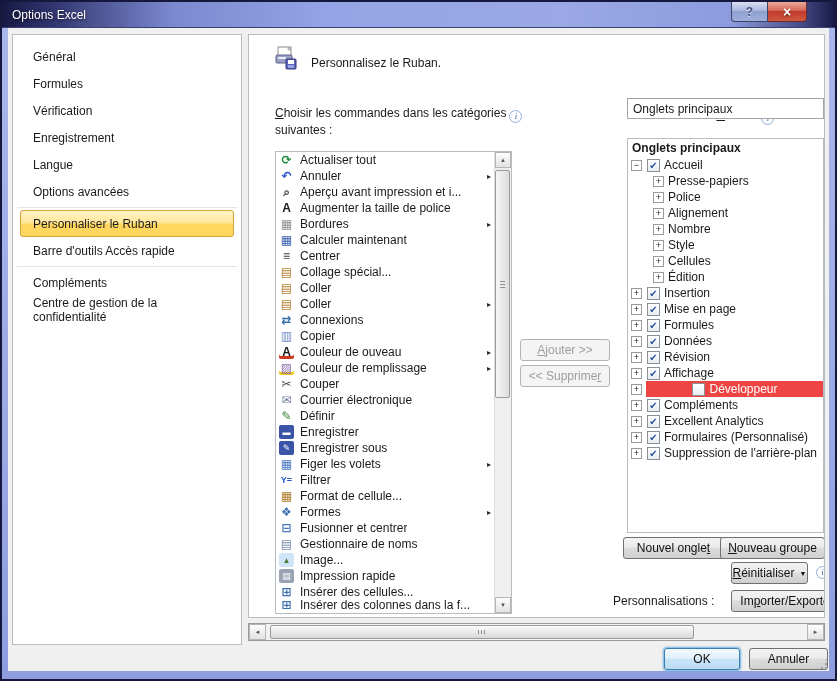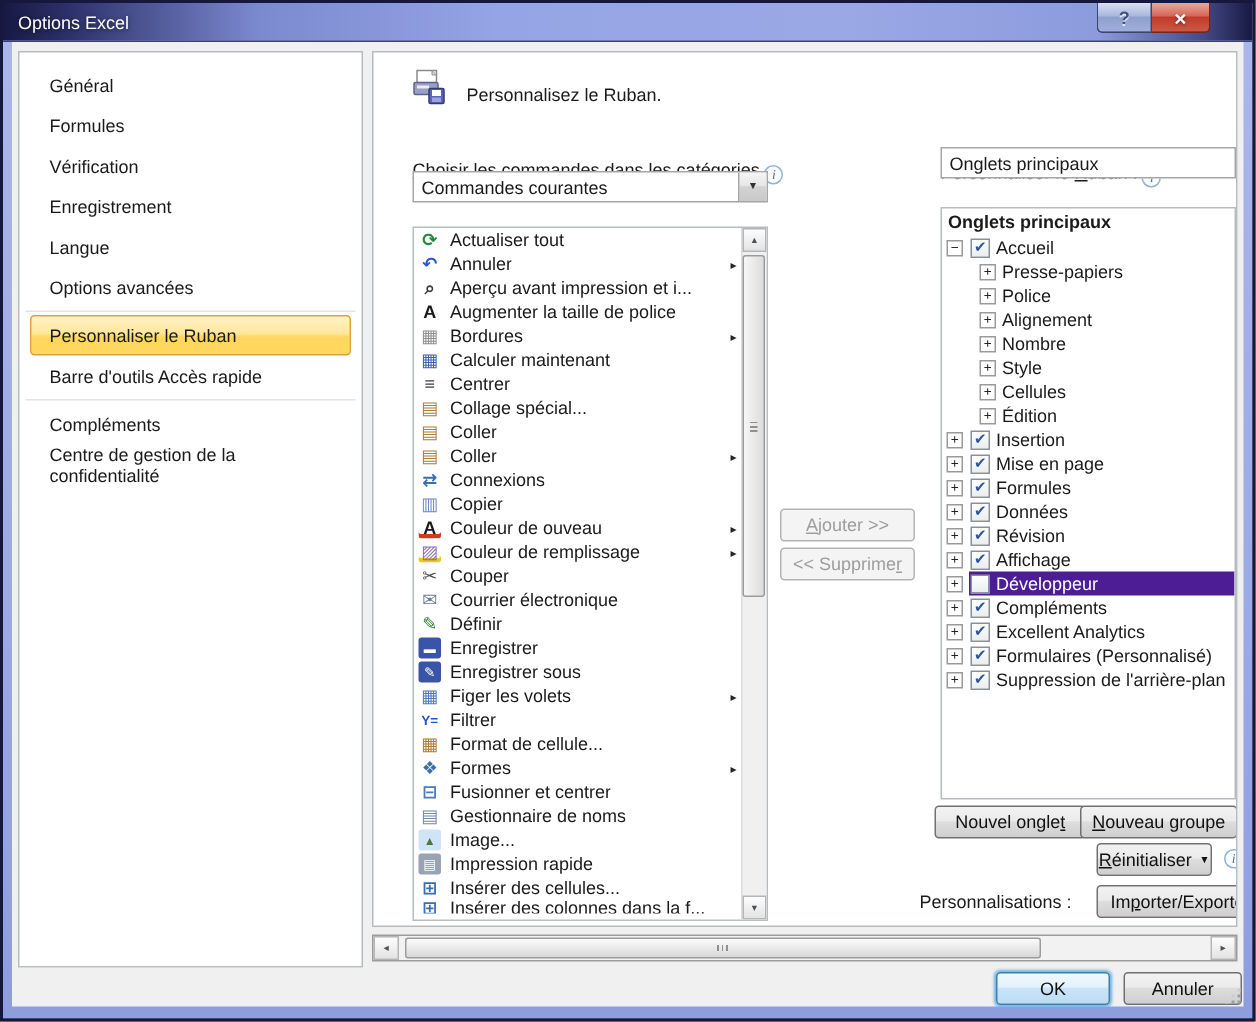--- a/index.html
+++ b/index.html
@@ -82,21 +82,21 @@
   #r-label{left:378px;top:48px;}
   #combo-ribbon{left:378px;top:63px;width:197px;}
   #treebox{left:378px;top:103px;width:197px;height:395px;overflow:hidden;}
   #tree-hdr{font-weight:bold;padding:2px 0 1px 4px;height:18px;}
   .trow{height:16px;display:flex;align-items:center;padding-left:3px;white-space:nowrap;}
   .exp{width:11px;height:11px;flex:0 0 11px;border:1px solid #9a9a9a;background:#fff;
      font-size:9px;line-height:9px;text-align:center;color:#222;margin-right:4px;}
   .exp::before{content:"+";}
   .exp.open::before{content:"−";}
   .trest{flex:1;height:16px;display:flex;align-items:center;overflow:hidden;}
-  .trest.sel{background:#4c1d95;color:#fff;}
+  .trest.sel{background:#ef4444;color:#fff;justify-content:center;}
   .cb{width:13px;height:13px;flex:0 0 13px;border:1px solid #8a9097;margin:0 4px 0 1px;
      background:linear-gradient(180deg,#fefefe,#e9edf1);font-size:10px;line-height:11px;
      text-align:center;color:#2c55a0;}
   .cb.on::before{content:"✔";}
   #btn-newtab{left:374px;top:502px;width:101px;}
   #btn-newgroup{left:471px;top:502px;width:105px;}
   #pers-label{left:364px;top:534px;}
   #btn-reset{left:482px;top:527px;width:77px;}
   .dd-caret{font-size:7px;margin-left:5px;}
   .dd-caret::before{content:"▼";}
@@ -164,24 +164,20 @@
           <rect x="15" y="21" width="6" height="3" fill="#9ba2e0"></rect>
         </svg>
       </span>
       <span id="hdr-title">Personnalisez le Ruban.</span>
 
       <div class="fieldlabel" style="left:26px;top:46px;">
         <span><u>C</u>hoisir les commandes dans les catégories</span><span class="info"></span><br>
         <span>suivantes :</span>
       </div>
 
-      <div id="combo-commands" class="combo">
-        <span>Commandes courantes</span>
-        <span class="caret"></span>
-      </div>
 
       <div id="cmdlist" class="panel" style="position:absolute;">
         <div>
             <div class="cmd-row">
               <span class="cicon" style="color: rgb(30, 138, 60);">⟳</span>
               <span class="clabel">Actualiser tout</span>
             </div>
             <div class="cmd-row">
               <span class="cicon" style="color: rgb(47, 85, 201);">↶</span>
               <span class="clabel">Annuler</span>

